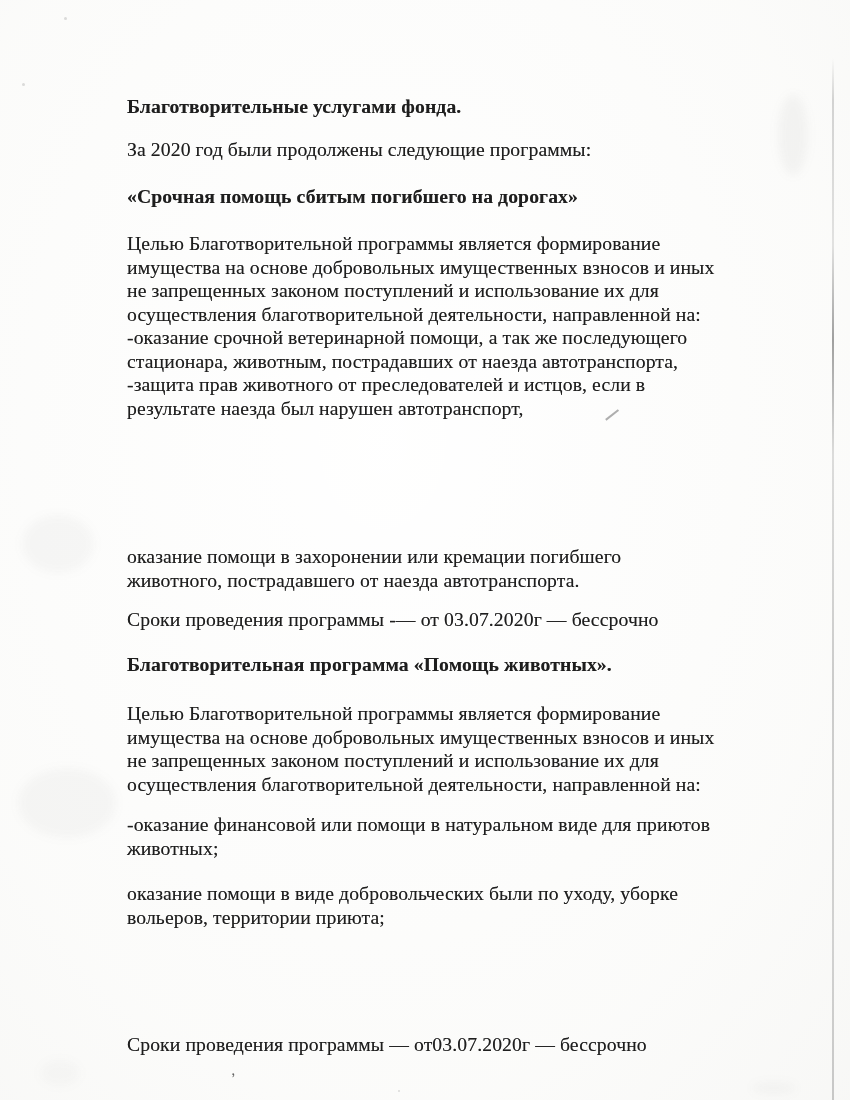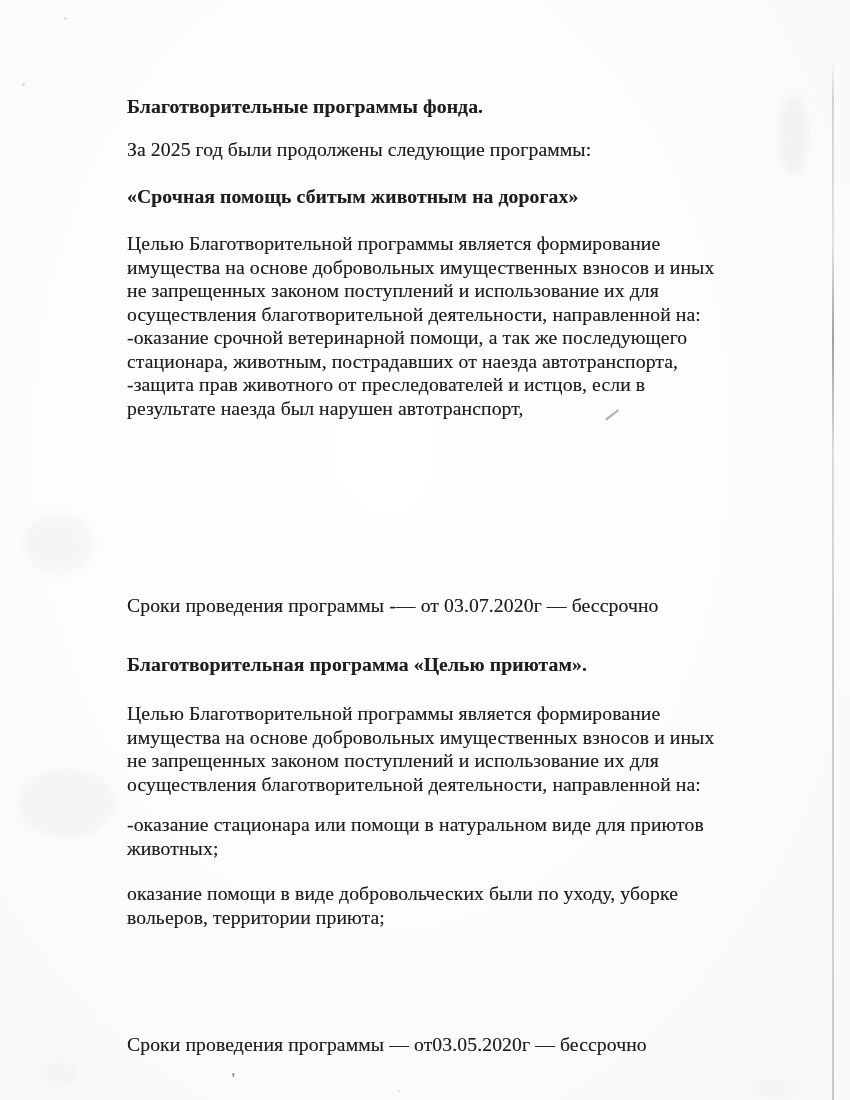--- a/index.html
+++ b/index.html
@@ -87,42 +87,44 @@
     font-size: 15px;
     color: rgba(60,60,60,0.8);
     transform: rotate(-8deg);
   }
 </style>
 </head>
 <body>
 
 <div class="scan-page">
 
-  <div class="block bold" style="top:95px">Благотворительные программы фонда.</div>
-  <div class="block" style="top:138px">За 2025 год были продолжены следующие программы:</div>
-  <div class="block bold" style="top:185px">«Срочная помощь сбитым животным на дорогах»</div>
+  <div class="block bold" style="top:95px">Благотворительные услугами фонда.</div>
+  <div class="block" style="top:138px">За 2020 год были продолжены следующие программы:</div>
+  <div class="block bold" style="top:185px">«Срочная помощь сбитым погибшего на дорогах»</div>
   <div class="block" style="top:232px">Целью Благотворительной программы является формирование
 имущества на основе добровольных имущественных взносов и иных
 не запрещенных законом поступлений и использование их для
 осуществления благотворительной деятельности, направленной на:
 -оказание срочной ветеринарной помощи, а так же последующего
 стационара, животным, пострадавших от наезда автотранспорта,
 -защита прав животного от преследователей и истцов, если в
 результате наезда был нарушен автотранспорт,</div>
-  <div class="block" style="top:594px">Сроки проведения программы -— от 03.07.2020г — бессрочно</div>
-  <div class="block bold" style="top:653px">Благотворительная программа «Целью приютам».</div>
+  <div class="block" style="top:545px">оказание помощи в захоронении или кремации погибшего
+животного, пострадавшего от наезда автотранспорта.</div>
+  <div class="block" style="top:608px">Сроки проведения программы -— от 03.07.2020г — бессрочно</div>
+  <div class="block bold" style="top:653px">Благотворительная программа «Помощь животных».</div>
   <div class="block" style="top:702px">Целью Благотворительной программы является формирование
 имущества на основе добровольных имущественных взносов и иных
 не запрещенных законом поступлений и использование их для
 осуществления благотворительной деятельности, направленной на:</div>
-  <div class="block" style="top:813px">-оказание стационара или помощи в натуральном виде для приютов
+  <div class="block" style="top:813px">-оказание финансовой или помощи в натуральном виде для приютов
 животных;</div>
   <div class="block" style="top:882px">оказание помощи в виде добровольческих были по уходу, уборке
 вольеров, территории приюта;</div>
-  <div class="block" style="top:1033px">Сроки проведения программы — от03.05.2020г — бессрочно</div>
+  <div class="block" style="top:1033px">Сроки проведения программы — от03.07.2020г — бессрочно</div>
 
   <div class="edge-line"></div>
   <div class="smudge smudge-1"></div>
   <div class="smudge smudge-2"></div>
   <div class="smudge smudge-3"></div>
   <div class="smudge smudge-4"></div>
   <div class="smudge smudge-5"></div>
   <div class="speck speck-1"></div>
   <div class="speck speck-2"></div>
   <div class="speck speck-3"></div>

